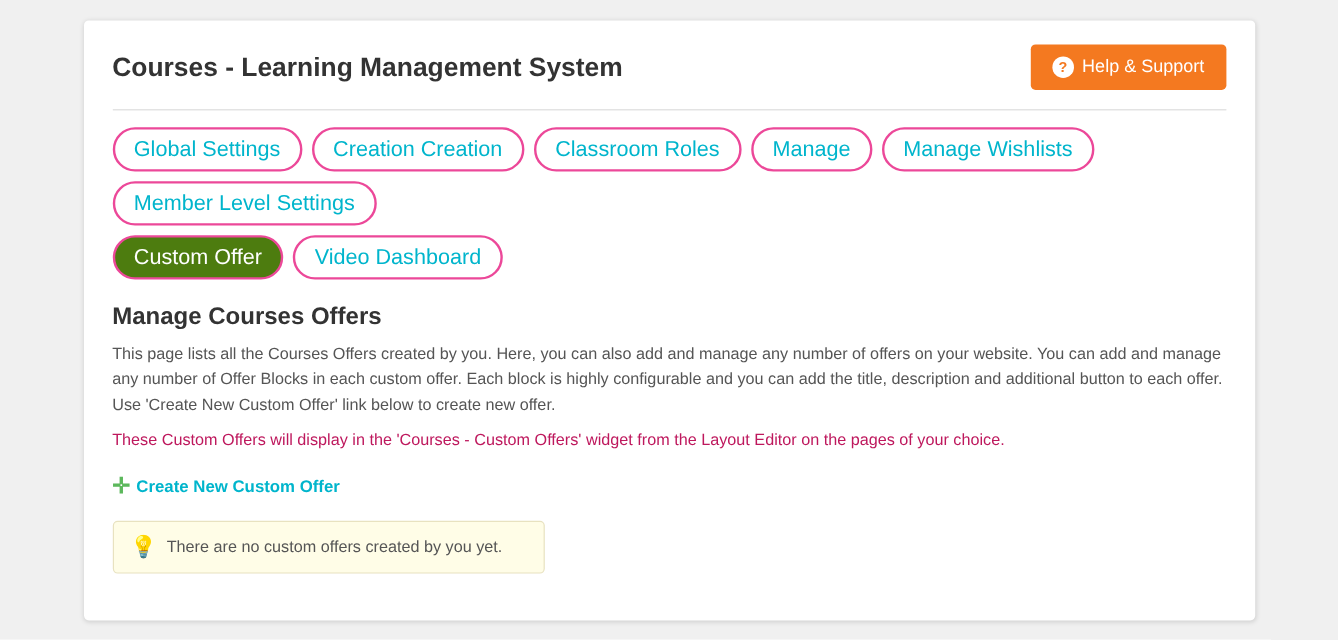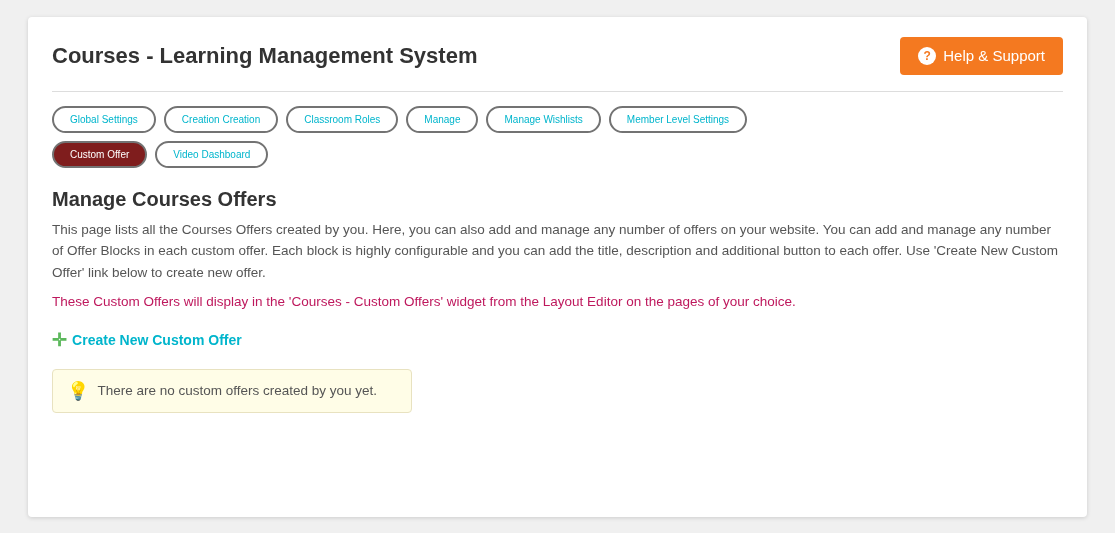--- a/index.html
+++ b/index.html
@@ -6,21 +6,21 @@
     body {
       font-family: Arial, sans-serif;
       background: #f0f0f0;
       display: flex;
       justify-content: center;
       align-items: center;
       min-height: 100vh;
     }
     .container {
       background: #fff;
-      width: 1059px;
+      width: 976px;
       min-height: 500px;
       border-radius: 4px;
       box-shadow: 0 1px 4px rgba(0,0,0,0.15);
       padding: 20px 24px 24px 24px;
     }
     .header-row {
       display: flex;
       justify-content: space-between;
       align-items: center;
       margin-bottom: 16px;
@@ -59,32 +59,32 @@
       border-top: 1px solid #ddd;
       margin-bottom: 14px;
     }
     .nav-row {
       display: flex;
       flex-wrap: wrap;
       gap: 8px;
       margin-bottom: 8px;
     }
     .nav-btn {
-      border: 2px solid #737373;
+      border: 2px solid #ec4899;
       border-radius: 50px;
       background: #fff;
       color: #00b5cc;
       padding: 6px 16px;
-      font-size: 10px;
+      font-size: 18px;
       cursor: pointer;
       white-space: nowrap;
       font-weight: 500;
     }
     .nav-btn.active {
-      background: #7f1d1d;
+      background: #4d7c0f;
       color: #fff;
     }
     .section-title {
       font-size: 20px;
       font-weight: bold;
       color: #333;
       margin-top: 20px;
       margin-bottom: 8px;
     }
     .section-desc {

